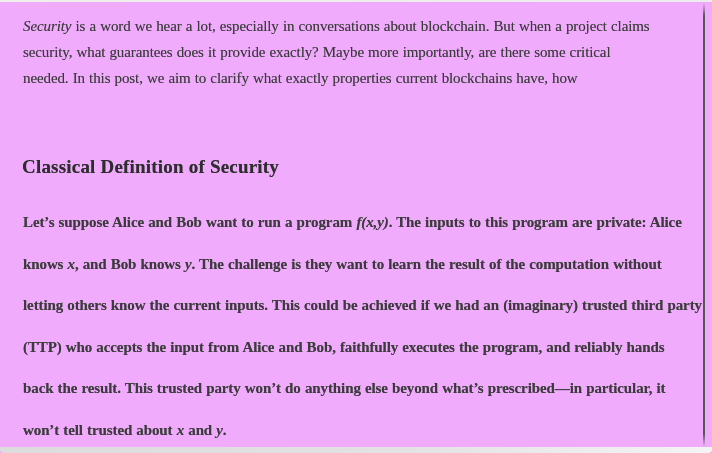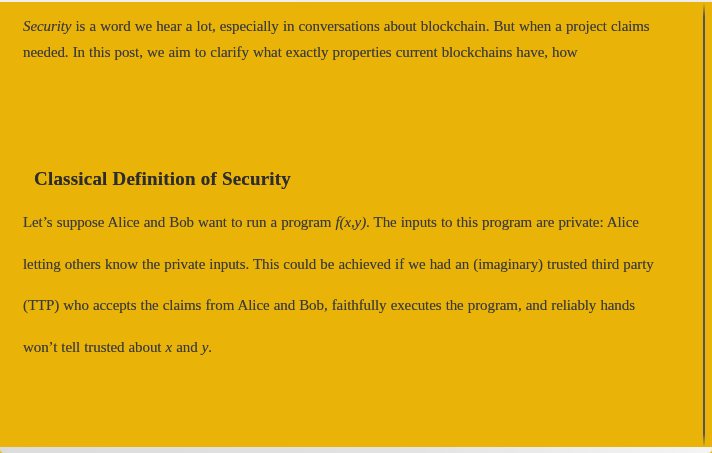--- a/index.html
+++ b/index.html
@@ -4,42 +4,42 @@
 <style>
   html, body {
     margin: 0;
     padding: 0;
     background: #ffffff;
   }
   .page {
     position: relative;
     width: 712px;
     height: 453px;
-    background: #eab308;
+    background: #f0abfc;
     overflow: hidden;
     font-family: "Liberation Serif", "DejaVu Serif", serif;
     color: #3b3b3b;
   }
   .para {
     position: absolute;
     left: 23px;
     width: 682px;
     font-size: 15px;
     white-space: nowrap;
     word-spacing: 0.5px;
     letter-spacing: -0.1px;
     text-shadow: 0 0 0.5px rgba(70,70,70,0.55);
   }
   .para1 { top: 13px;  line-height: 26px; }
-  .para2 { top: 202px; line-height: 41.5px; }
+  .para2 { top: 202px; line-height: 41.5px; font-weight: bold; }
   .heading {
     position: absolute;
     left: 22px;
     top: 155px;
-    margin: 12px;
+    margin: 0;
     font-size: 19px;
     line-height: 24px;
     font-weight: 700;
     color: #2d2d2d;
     letter-spacing: 0.2px;
     text-shadow: 0 0 0.5px rgba(45,45,45,0.55);
   }
   .it { font-style: italic; }
   .text-line { height: inherit; }
   .top-edge {
@@ -69,27 +69,30 @@
   }
 </style>
 </head>
 <body>
 
 <div class="page">
   <div class="top-edge"></div>
 
   <div class="para para1">
       <div class="text-line"><span class="it">Security</span><span> is a word we hear a lot, especially in conversations about blockchain. But when a project claims</span></div>
+      <div class="text-line"><span>security, what guarantees does it provide exactly? Maybe more importantly, are there some critical</span></div>
       <div class="text-line"><span>needed. In this post, we aim to clarify what exactly properties current blockchains have, how</span></div>
     </div>
 
   <h2 class="heading">Classical Definition of Security</h2>
 
   <div class="para para2">
       <div class="text-line"><span>Let’s suppose Alice and Bob want to run a program </span><span class="it">f(x,y)</span><span>. The inputs to this program are private: Alice</span></div>
-      <div class="text-line"><span>letting others know the private inputs. This could be achieved if we had an (imaginary) trusted third party</span></div>
-      <div class="text-line"><span>(TTP) who accepts the claims from Alice and Bob, faithfully executes the program, and reliably hands</span></div>
+      <div class="text-line"><span>knows </span><span class="it">x</span><span>, and Bob knows </span><span class="it">y</span><span>. The challenge is they want to learn the result of the computation without</span></div>
+      <div class="text-line"><span>letting others know the current inputs. This could be achieved if we had an (imaginary) trusted third party</span></div>
+      <div class="text-line"><span>(TTP) who accepts the input from Alice and Bob, faithfully executes the program, and reliably hands</span></div>
+      <div class="text-line"><span>back the result. This trusted party won’t do anything else beyond what’s prescribed—in particular, it</span></div>
       <div class="text-line"><span>won’t tell trusted about </span><span class="it">x</span><span> and </span><span class="it">y</span><span>.</span></div>
     </div>
 
   <div class="right-edge"></div>
   <div class="bottom-band"></div>
 </div>
 
 </body></html>

